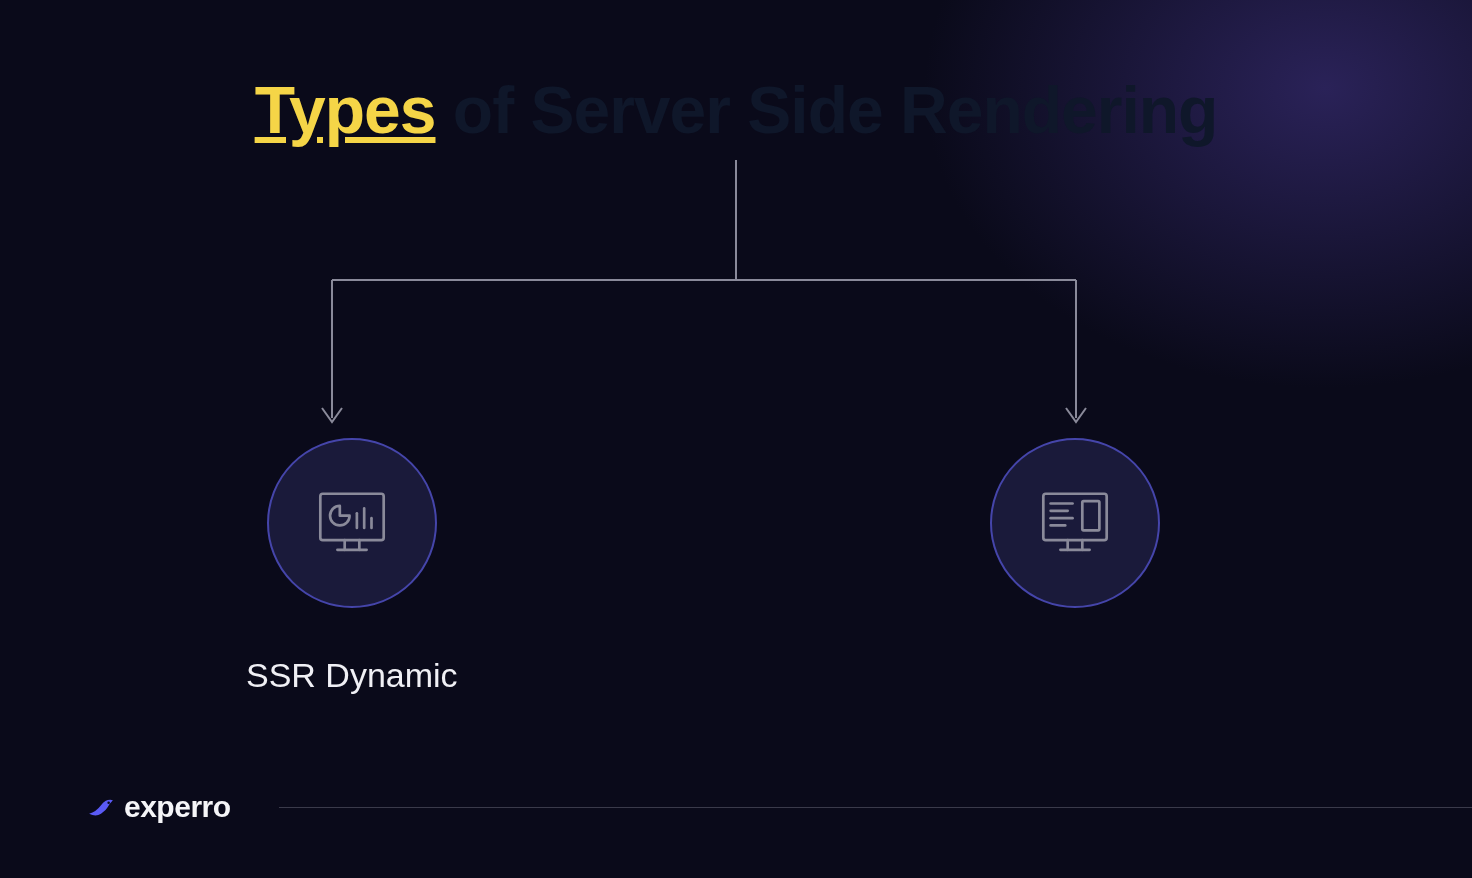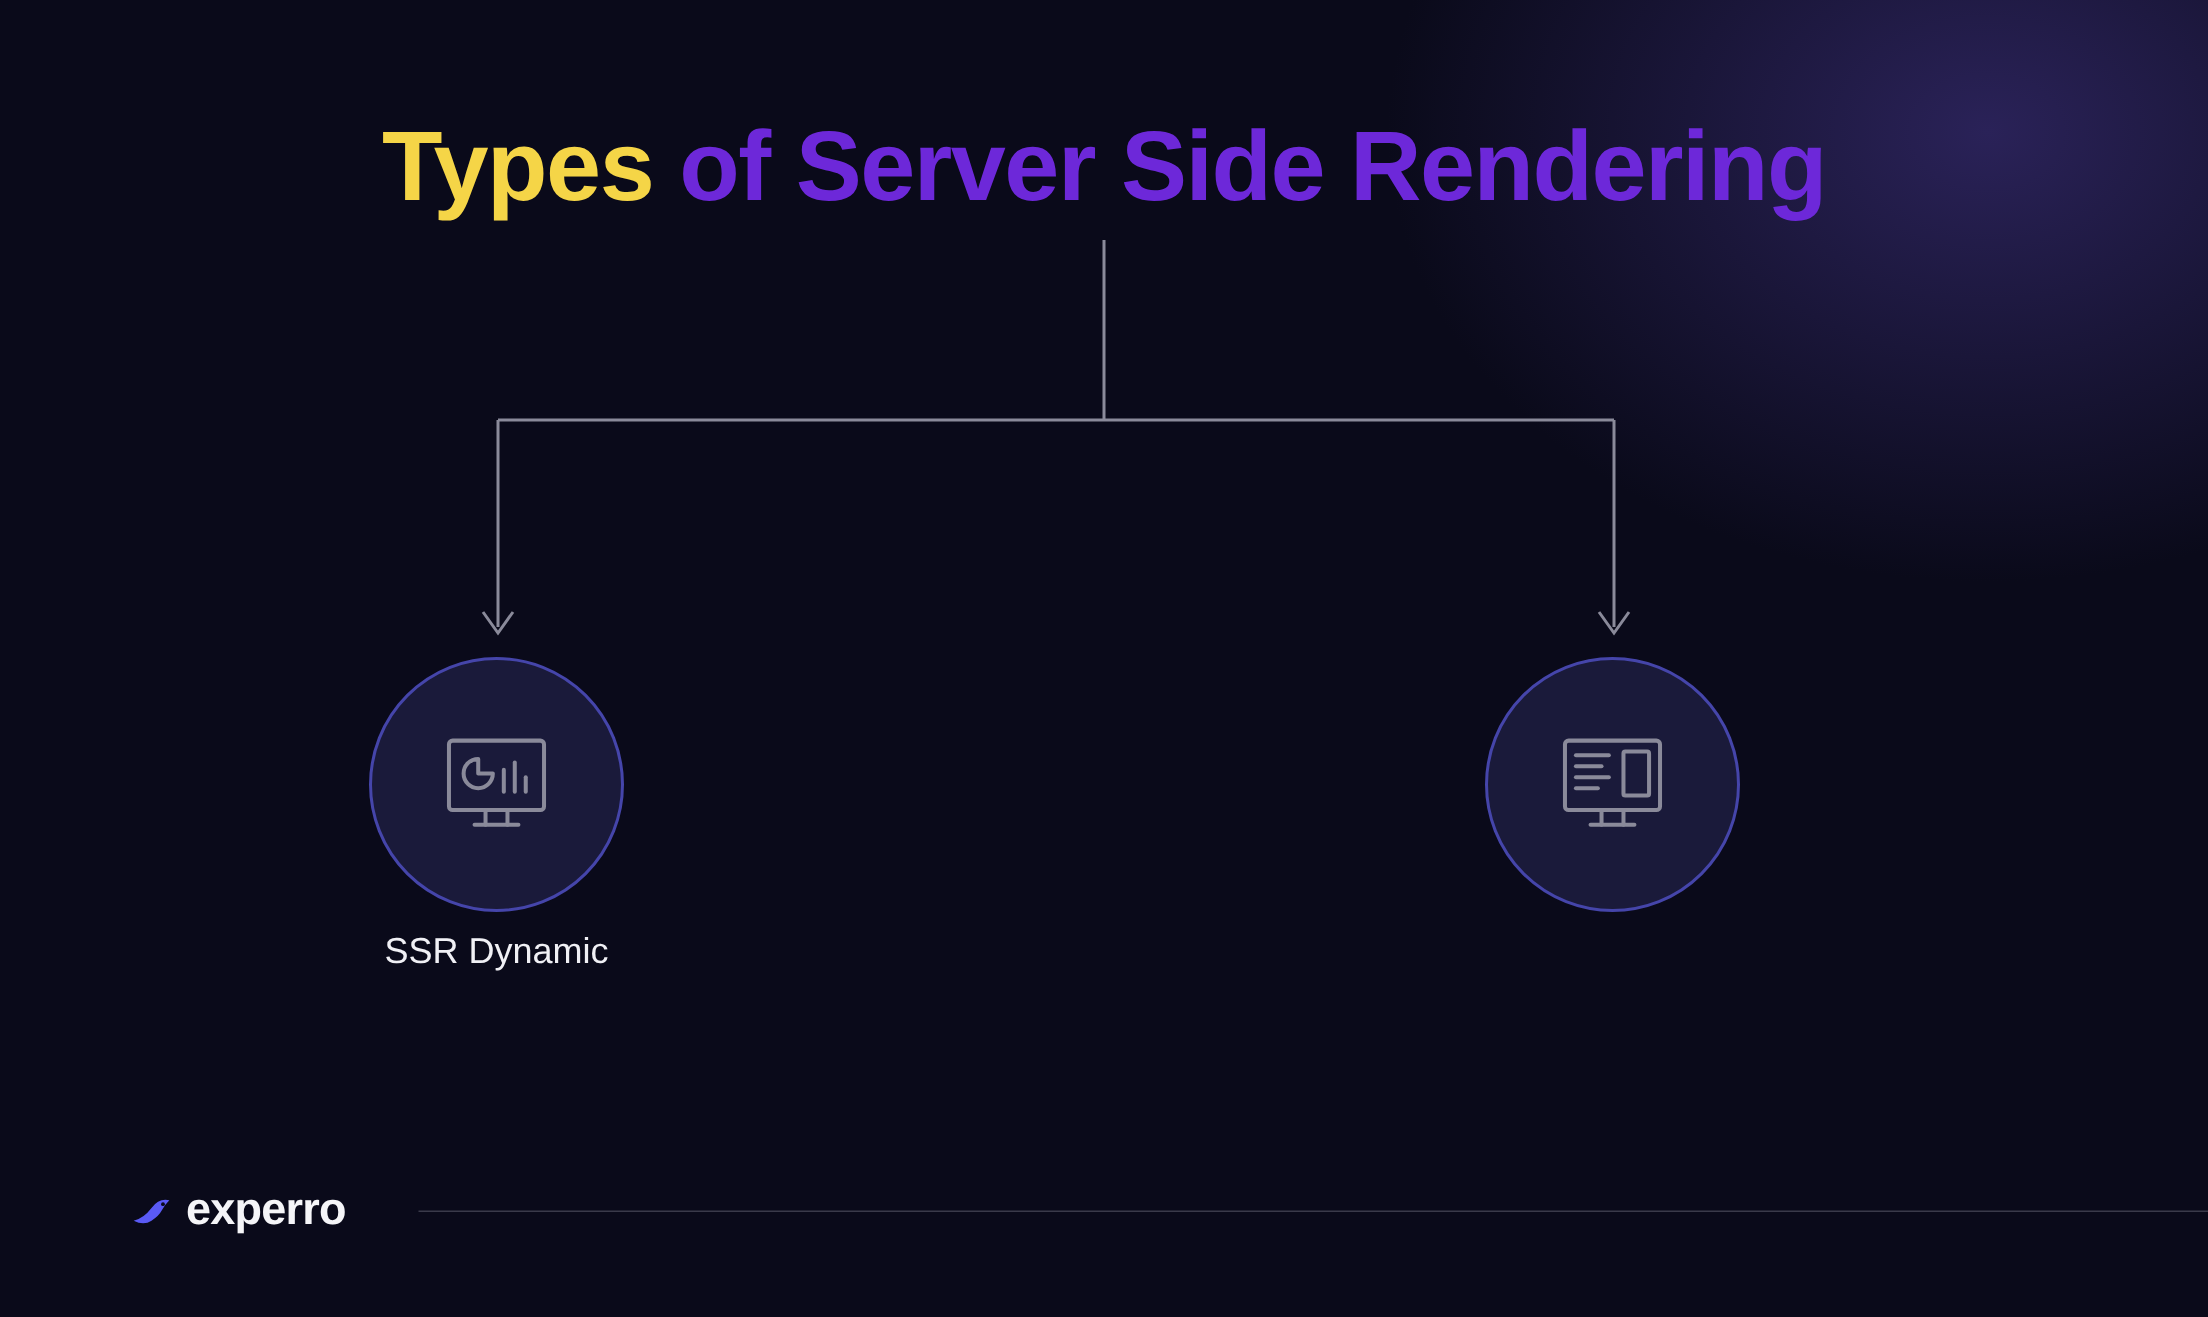--- a/index.html
+++ b/index.html
@@ -15,22 +15,22 @@
   .title {
     position: absolute;
     top: 72px;
     left: 0;
     right: 0;
     text-align: center;
     font-size: 66px;
     font-weight: 700;
     letter-spacing: -1px;
   }
-  .title .highlight { color: #f5d547; }
-  .title .rest { color: #6d28d9; }
+  .title .highlight { color: #f5d547; text-decoration: underline; }
+  .title .rest { color: #0f172a; }
 
   .connector-svg {
     position: absolute;
     top: 160px;
     left: 0;
     width: 1472px;
     height: 280px;
     pointer-events: none;
   }
   .connector-svg line, .connector-svg path {
@@ -61,22 +61,22 @@
   .circle svg {
     width: 78px;
     height: 78px;
     stroke: #8a8a9a;
     stroke-width: 2.2;
     fill: none;
     stroke-linecap: round;
     stroke-linejoin: round;
   }
   .node-label {
-    margin-top: 13px;
-    font-size: 24px;
+    margin-top: 48px;
+    font-size: 34px;
     font-weight: 500;
     color: #f0f0f5;
     text-align: center;
   }
 
   .footer {
     position: absolute;
     bottom: 54px;
     left: 84px;
     right: 0;

